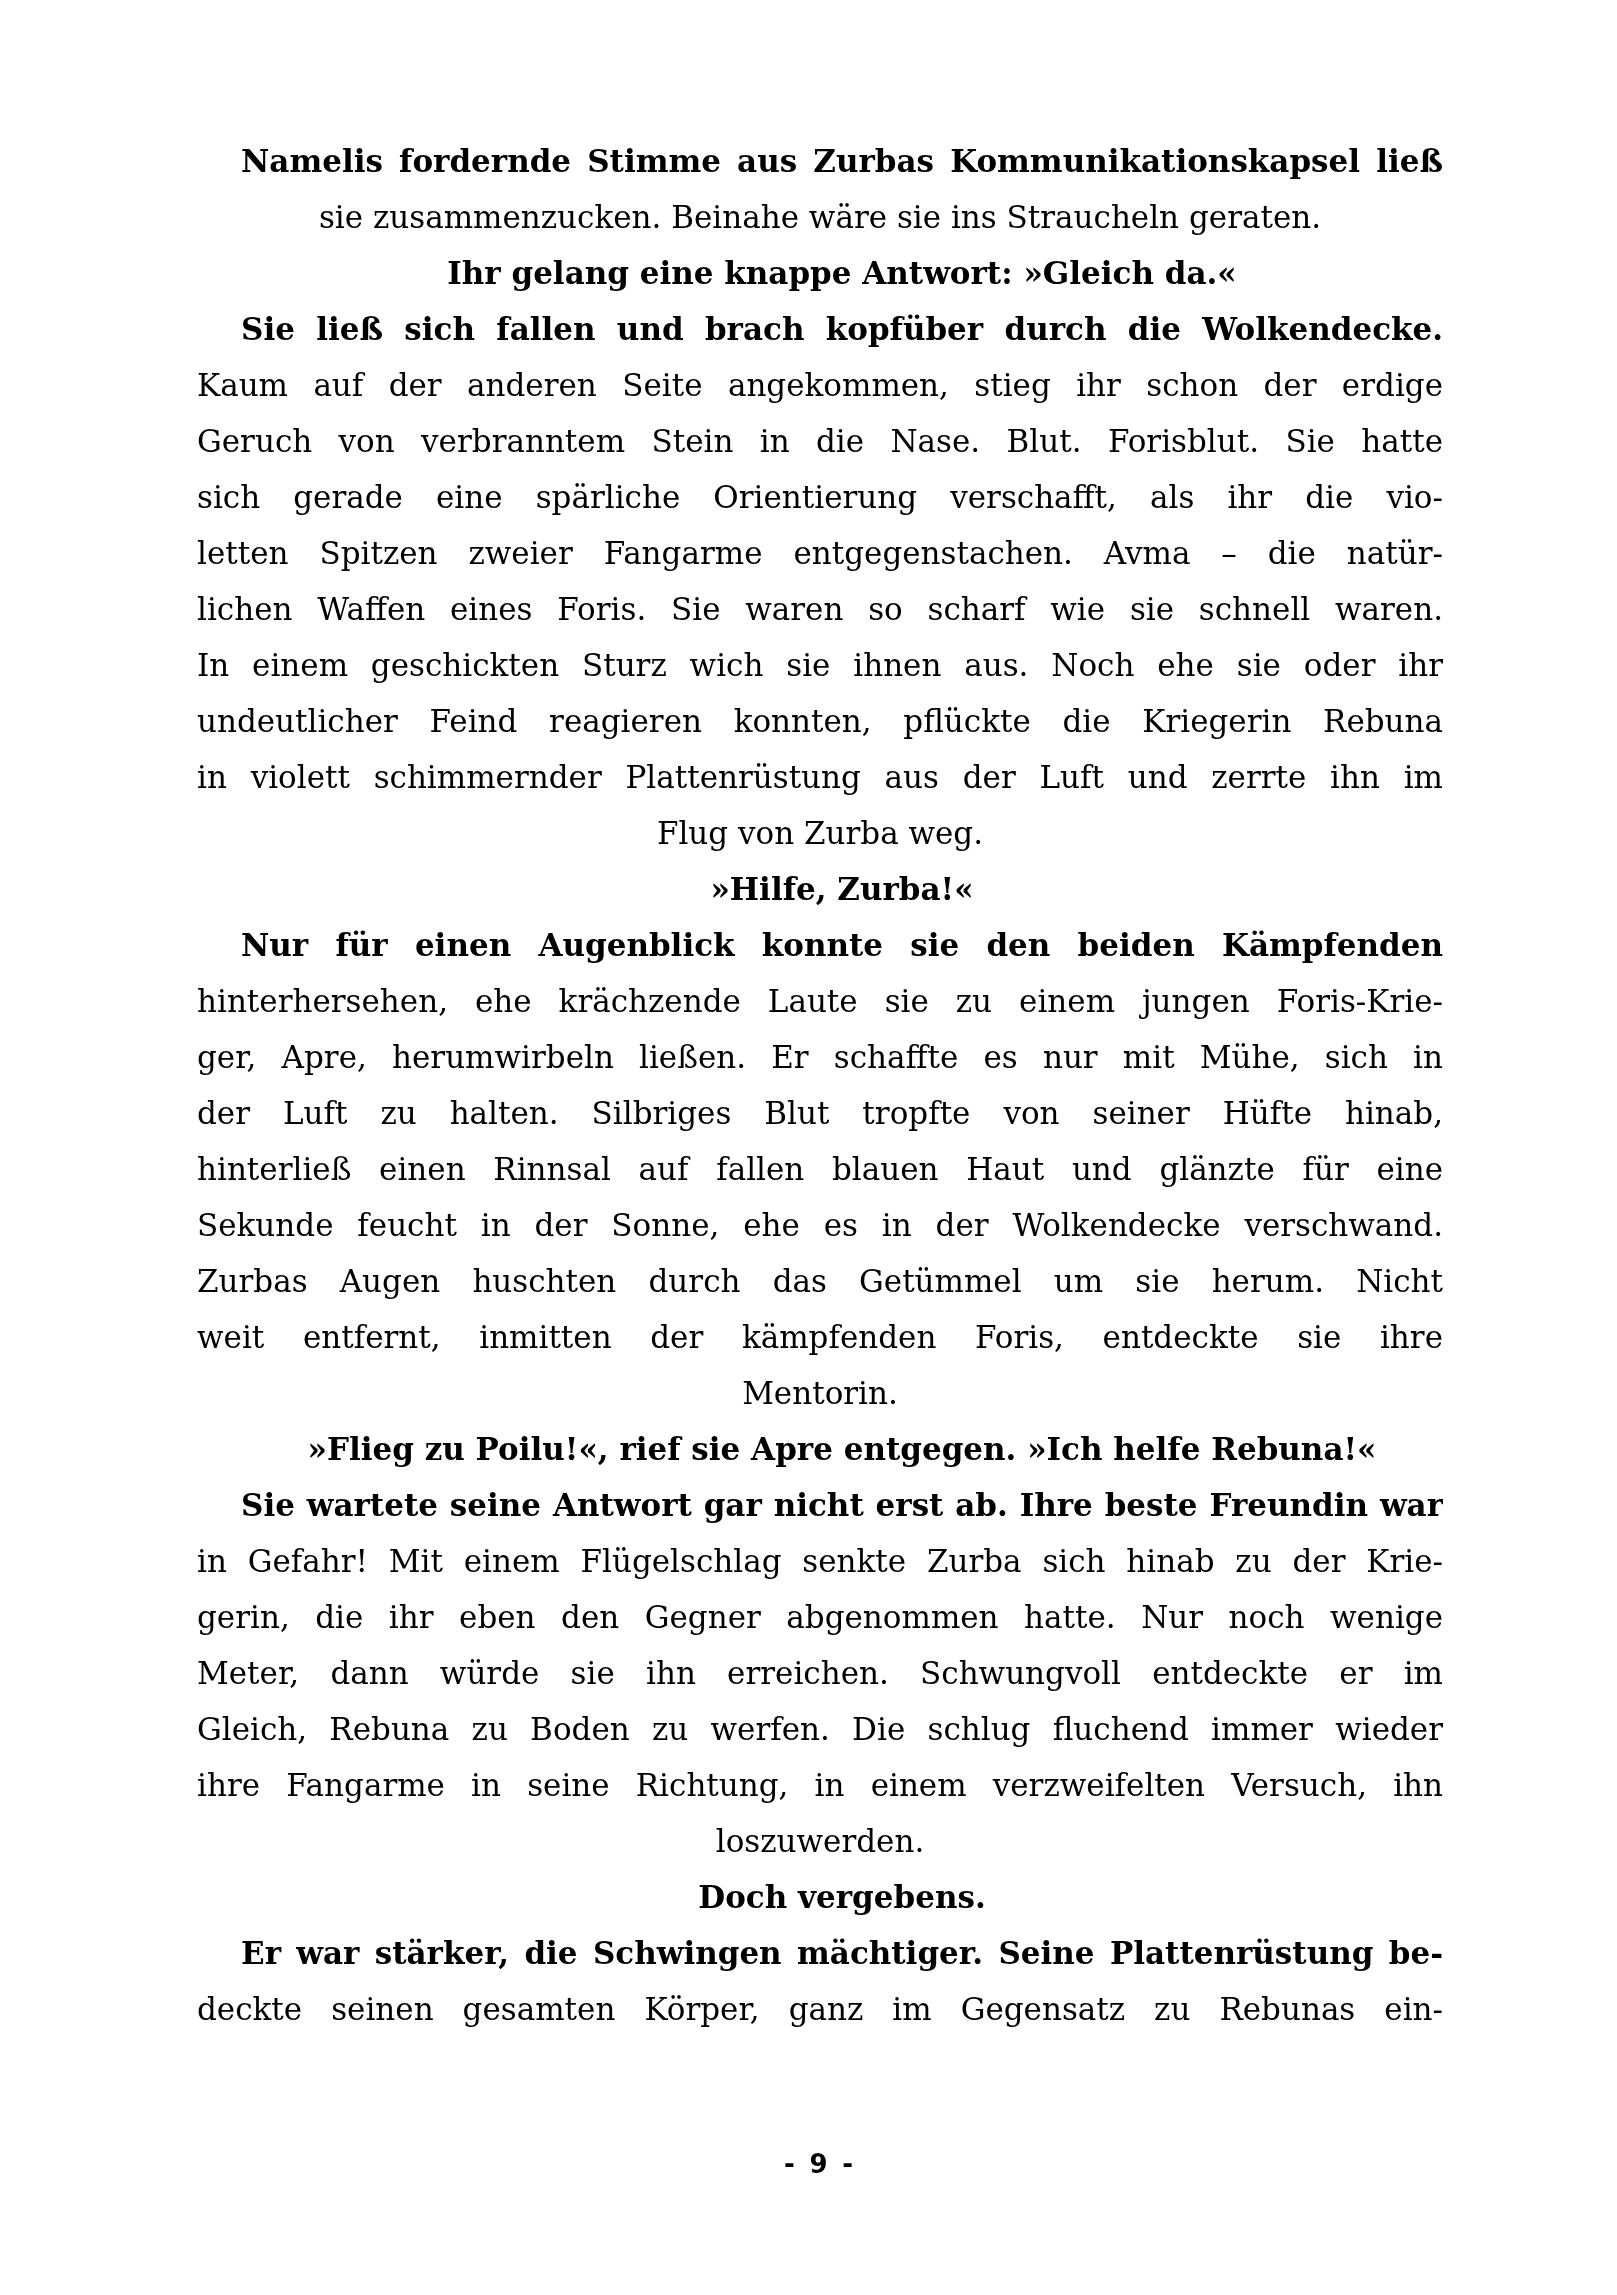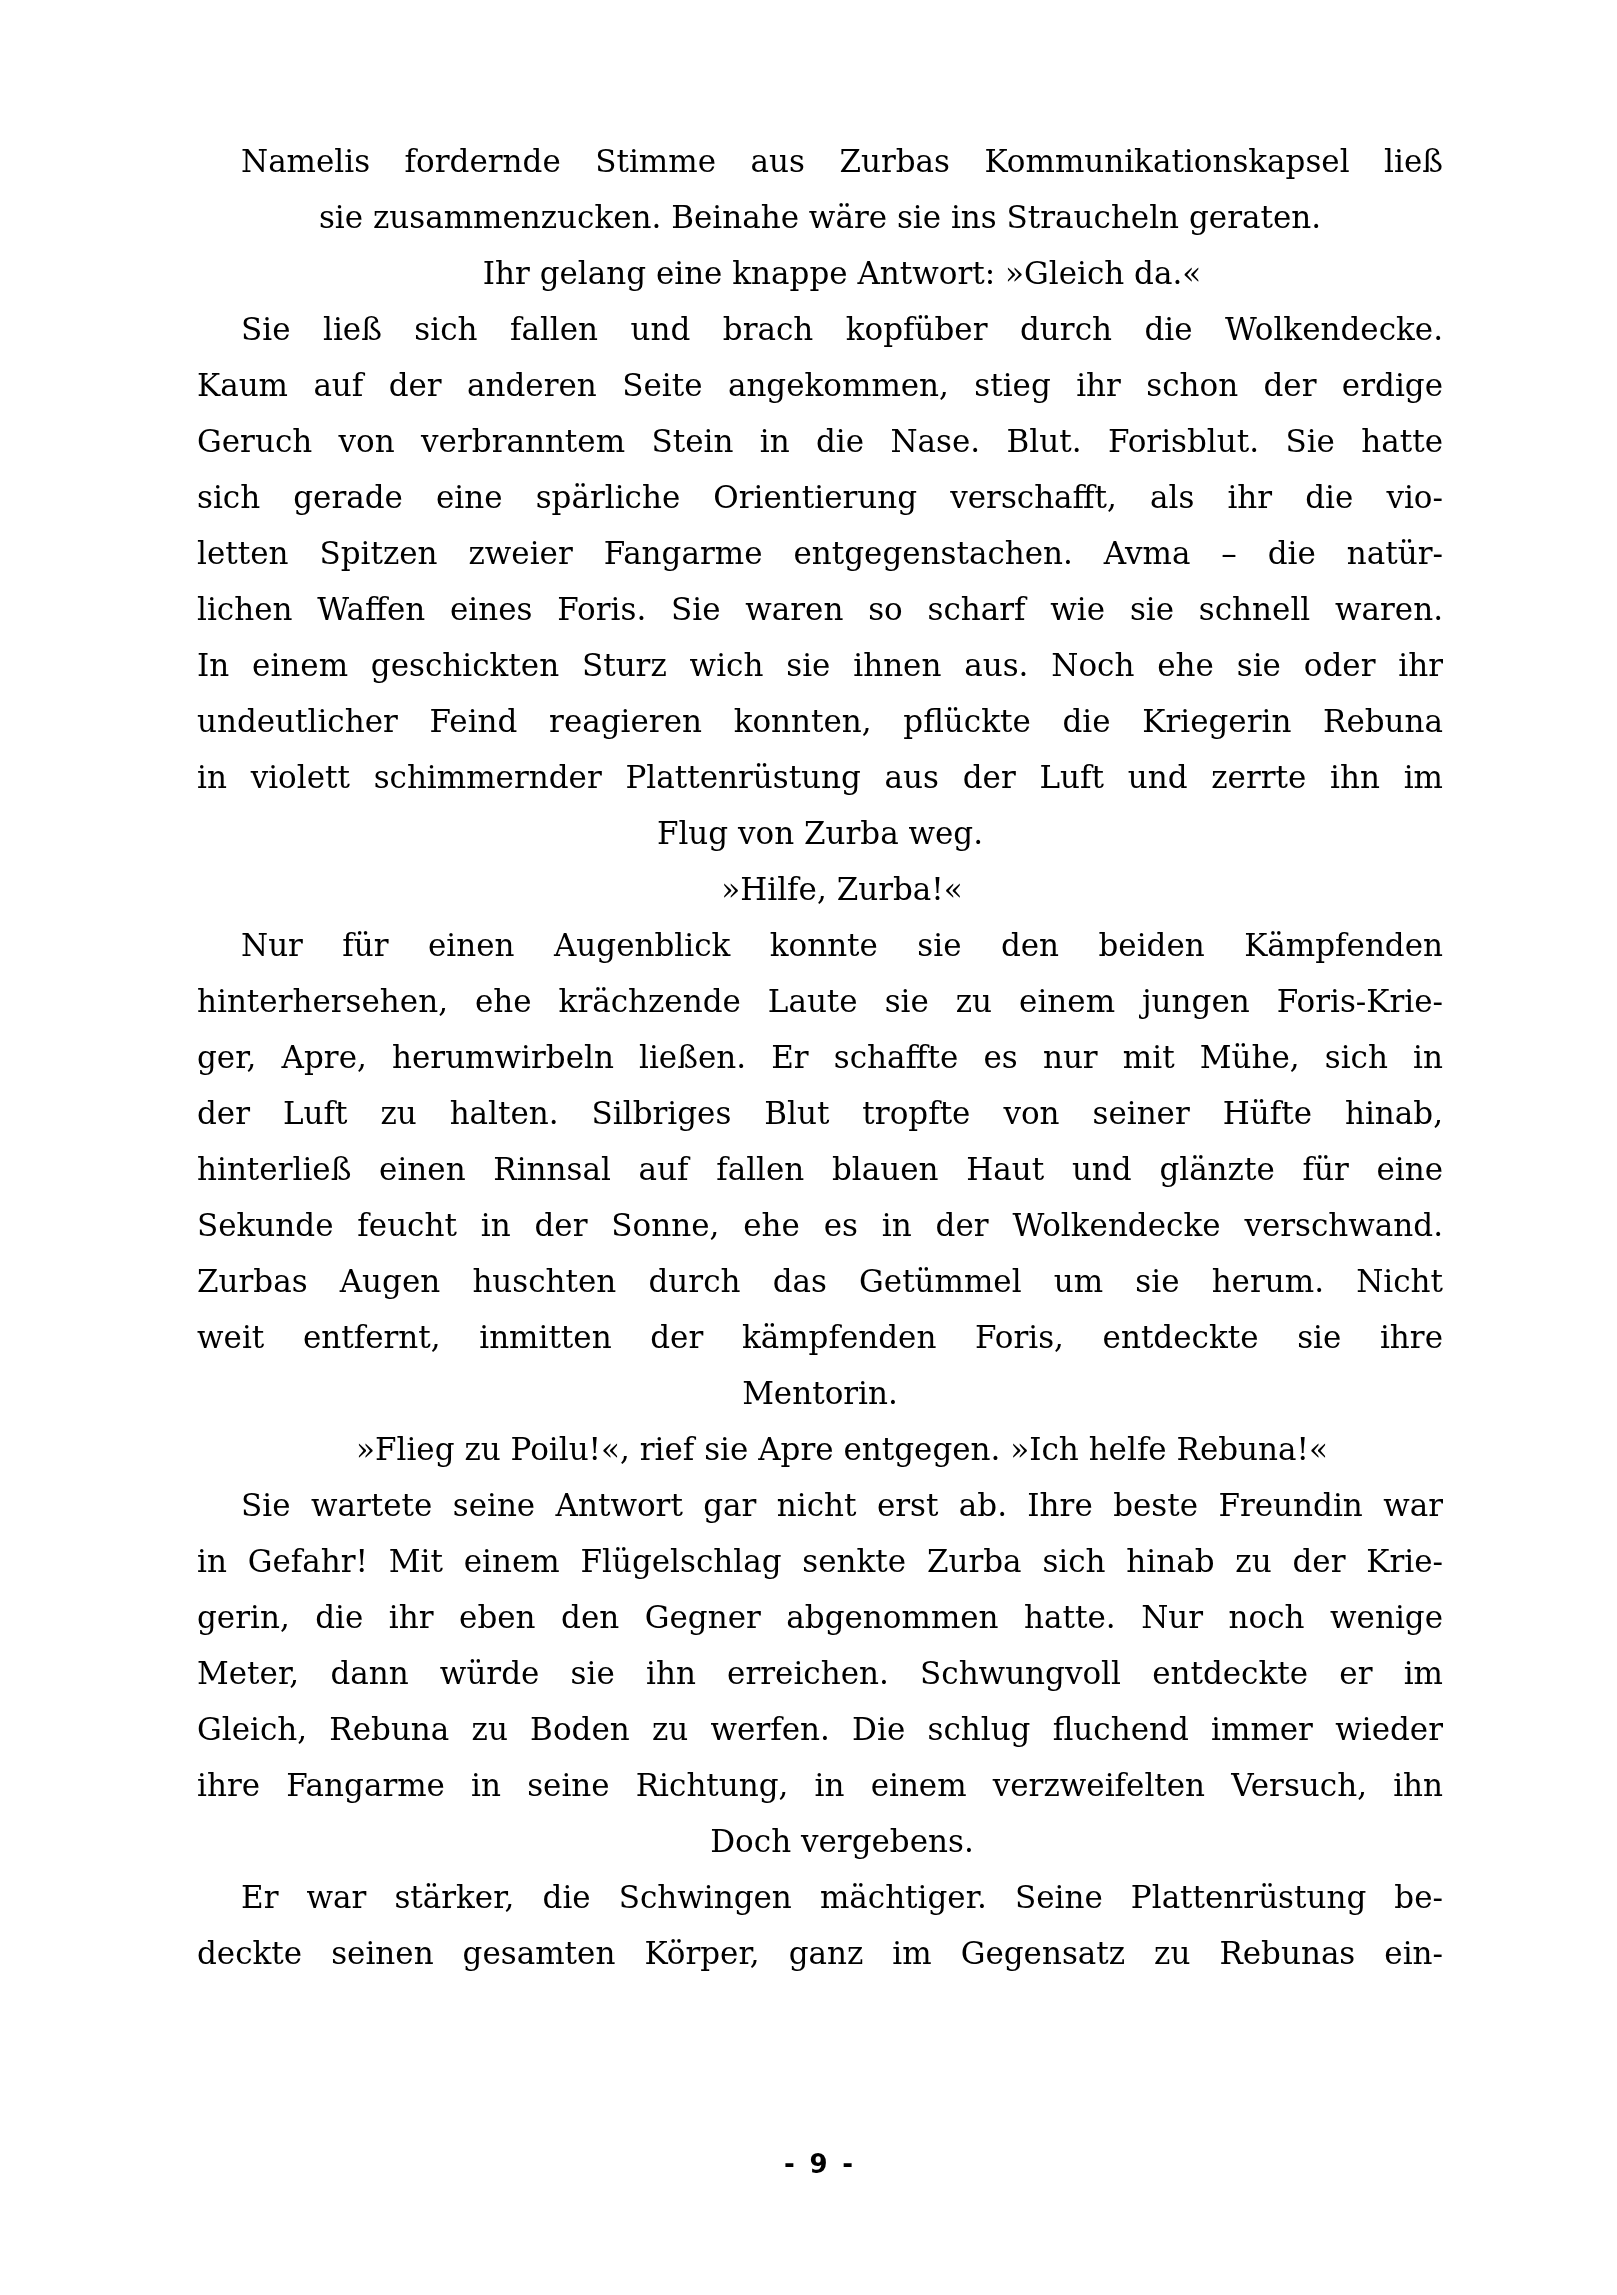--- a/index.html
+++ b/index.html
@@ -33,20 +33,21 @@
     overflow: hidden;
     text-align: center;
     white-space: normal;
   }
   .line.justify {
     text-align: justify;
     text-align-last: justify;
   }
   .line.indent {
     padding-left: 44px;
+    font-weight: bold;
   }
   .page-number {
     position: absolute;
     left: 197px;
     width: 1246px;
     top: 2146px;
     text-align: center;
     font-family: "DejaVu Sans", sans-serif;
     font-weight: bold;
     font-size: 26px;
@@ -96,20 +97,21 @@
       <div class="paragraph">
         <div class="line indent">»Flieg zu Poilu!«, rief sie Apre entgegen. »Ich helfe Rebuna!«</div>
       </div>
       <div class="paragraph">
         <div class="line justify indent">Sie wartete seine Antwort gar nicht erst ab. Ihre beste Freundin war</div>
         <div class="line justify">in Gefahr! Mit einem Flügelschlag senkte Zurba sich hinab zu der Krie-</div>
         <div class="line justify">gerin, die ihr eben den Gegner abgenommen hatte. Nur noch wenige</div>
         <div class="line justify">Meter, dann würde sie ihn erreichen. Schwungvoll entdeckte er im</div>
         <div class="line justify">Gleich, Rebuna zu Boden zu werfen. Die schlug fluchend immer wieder</div>
         <div class="line justify">ihre Fangarme in seine Richtung, in einem verzweifelten Versuch, ihn</div>
+        <div class="line">loszuwerden.</div>
       </div>
       <div class="paragraph">
         <div class="line indent">Doch vergebens.</div>
       </div>
       <div class="paragraph">
         <div class="line justify indent">Er war stärker, die Schwingen mächtiger. Seine Plattenrüstung be-</div>
         <div class="line justify">deckte seinen gesamten Körper, ganz im Gegensatz zu Rebunas ein-</div>
       </div>
     </div>
   <div class="page-number">- 9 -</div>

